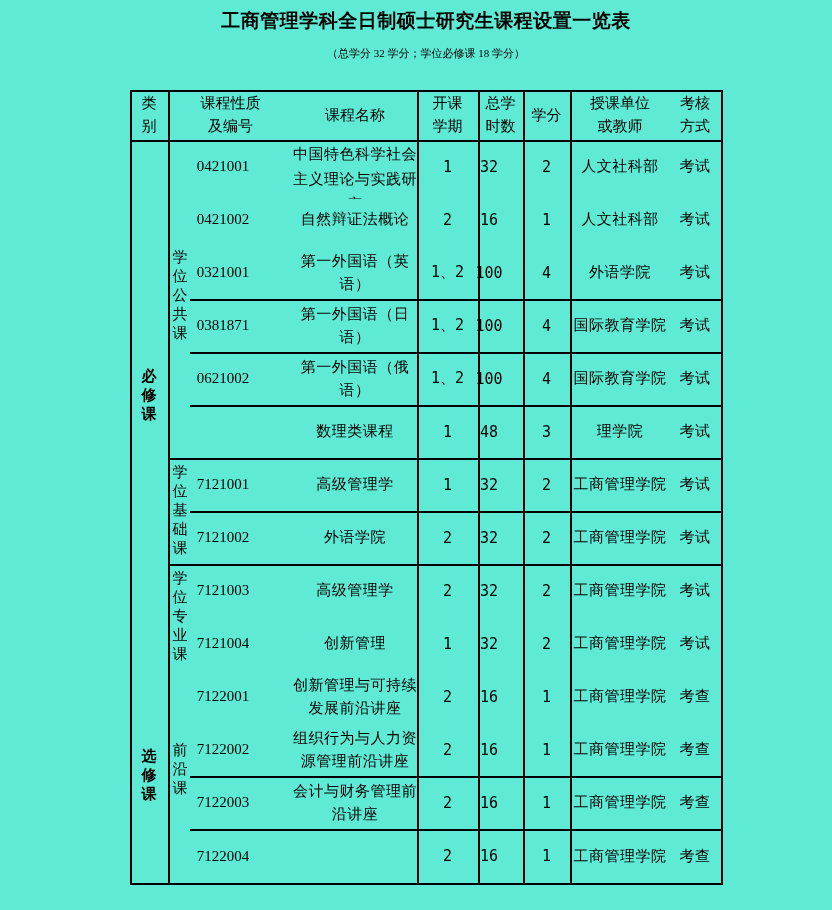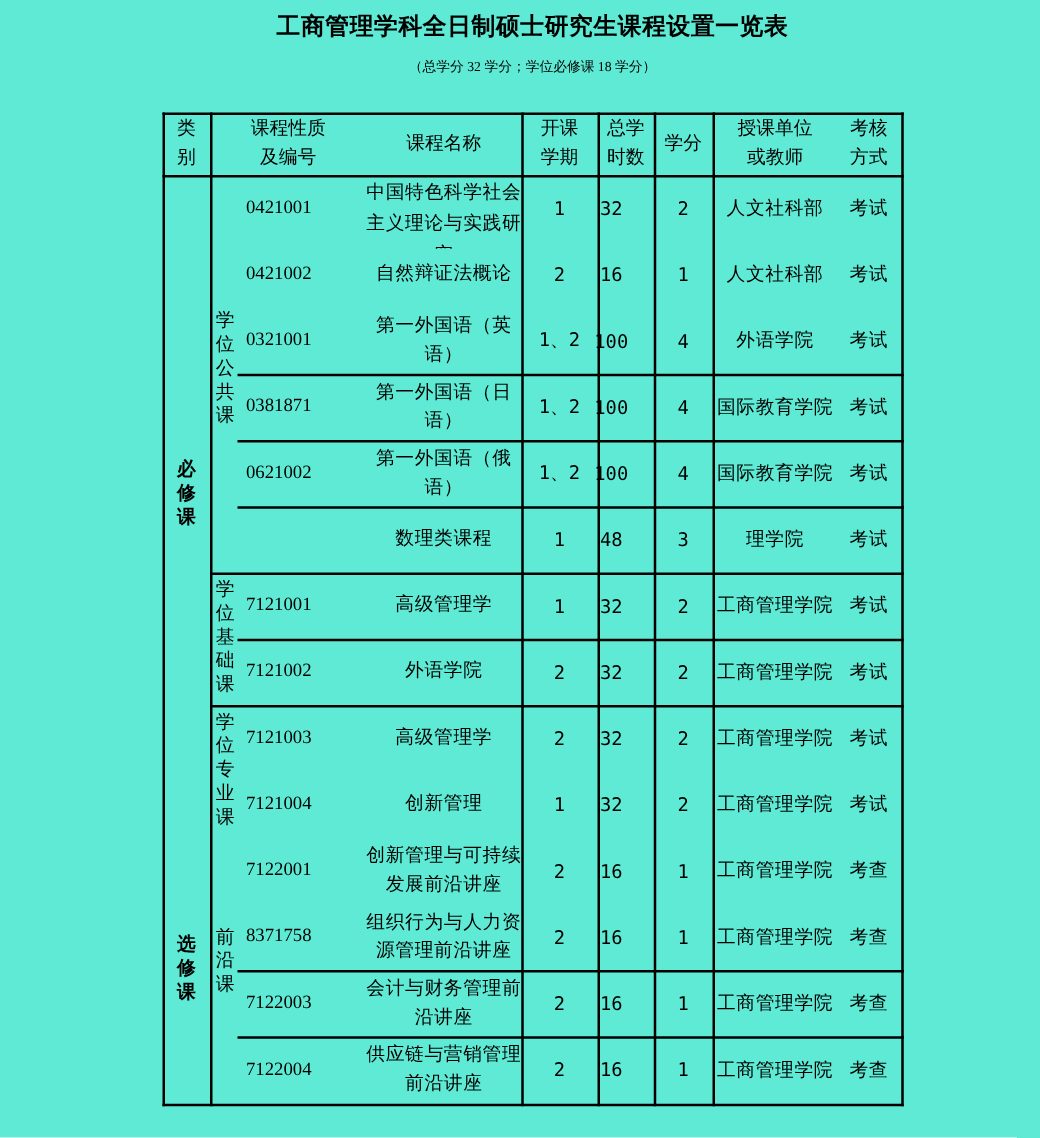--- a/index.html
+++ b/index.html
@@ -224,21 +224,21 @@
     <div class="cell name">创新管理与可持续
 发展前沿讲座</div>
     <div class="cell sem">2</div>
     <div class="cell hours">16</div>
     <div class="cell credits">1</div>
     <div class="cell unit">工商管理学院</div>
     <div class="cell method">考查</div>
   </div>
 
   <div class="row" style="top:723px;height:53px">
-    <div class="cell code">8371758</div>
+    <div class="cell code">7122002</div>
     <div class="cell name">组织行为与人力资
 源管理前沿讲座</div>
     <div class="cell sem">2</div>
     <div class="cell hours">16</div>
     <div class="cell credits">1</div>
     <div class="cell unit">工商管理学院</div>
     <div class="cell method">考查</div>
   </div>
 
   <div class="row" style="top:776px;height:53px">
@@ -247,22 +247,20 @@
 沿讲座</div>
     <div class="cell sem">2</div>
     <div class="cell hours">16</div>
     <div class="cell credits">1</div>
     <div class="cell unit">工商管理学院</div>
     <div class="cell method">考查</div>
   </div>
 
   <div class="row" style="top:829px;height:54px">
     <div class="cell code">7122004</div>
-    <div class="cell name">供应链与营销管理
-前沿讲座</div>
     <div class="cell sem">2</div>
     <div class="cell hours">16</div>
     <div class="cell credits">1</div>
     <div class="cell unit">工商管理学院</div>
     <div class="cell method">考查</div>
   </div>
 
 </div>
 
 </body></html>

